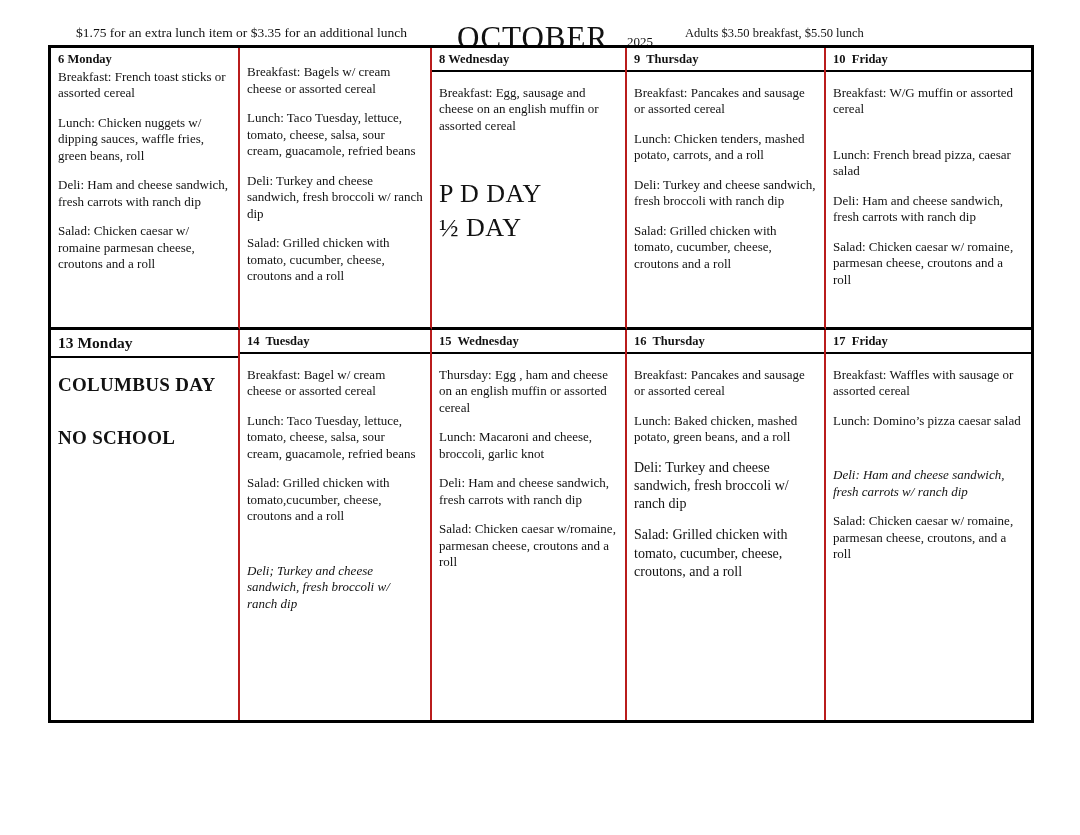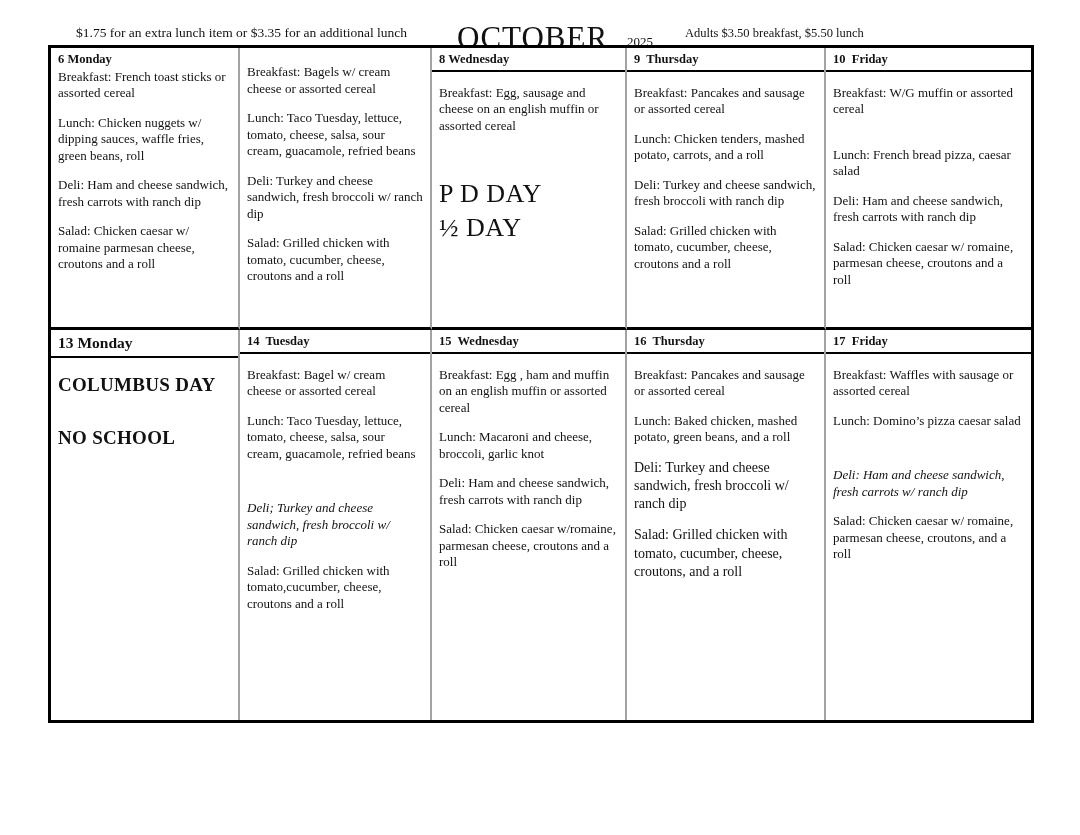--- a/index.html
+++ b/index.html
@@ -38,21 +38,21 @@
     width:986px; height:678px;
     box-sizing:border-box;
     border:3px solid #000;
     display:grid;
     grid-template-columns:189px 192px 195px 199px 1fr;
     grid-template-rows:282px 1fr;
     background:#fff;
   }
   .cell {
     box-sizing:border-box;
-    border-right:2px solid #a3a3a3;
+    border-right:2px solid #b91c1c;
     border-bottom:3px solid #000;
     padding:3px 7px 4px 7px;
     overflow:hidden;
     background:#fff;
   }
   .cell.last-col { border-right:none; }
   .cell.row2 { border-bottom:none; }
 
   .day-header {
     font-weight:bold;
@@ -129,26 +129,26 @@
       </div>
       <div class="cell row2">
         <div class="day-header underlined big">13 Monday</div>
         <div class="para banner">COLUMBUS DAY</div>
         <div class="para banner2">NO SCHOOL</div>
       </div>
       <div class="cell row2">
         <div class="day-header underlined">14  Tuesday</div>
         <div class="para">Breakfast: Bagel w/ cream cheese or assorted cereal</div>
         <div class="para">Lunch: Taco Tuesday, lettuce, tomato, cheese, salsa, sour cream, guacamole, refried beans</div>
+        <div class="para">Salad: Grilled chicken with tomato,cucumber, cheese, croutons and a roll</div>
         <div class="para gap">Deli; Turkey and cheese sandwich, fresh broccoli w/ ranch dip</div>
-        <div class="para">Salad: Grilled chicken with tomato,cucumber, cheese, croutons and a roll</div>
       </div>
       <div class="cell row2">
         <div class="day-header underlined">15  Wednesday</div>
-        <div class="para">Breakfast: Egg , ham and muffin on an english muffin or assorted cereal</div>
+        <div class="para">Thursday: Egg , ham and cheese on an english muffin or assorted cereal</div>
         <div class="para">Lunch: Macaroni and cheese, broccoli, garlic knot</div>
         <div class="para">Deli: Ham and cheese sandwich, fresh carrots with ranch dip</div>
         <div class="para">Salad: Chicken caesar w/romaine, parmesan cheese, croutons and a roll</div>
       </div>
       <div class="cell row2">
         <div class="day-header underlined">16  Thursday</div>
         <div class="para"> Breakfast: Pancakes and sausage or assorted cereal</div>
         <div class="para">Lunch: Baked chicken,  mashed potato, green beans, and a roll</div>
         <div class="para ml">Deli: Turkey and cheese sandwich, fresh broccoli w/ ranch dip</div>
         <div class="para ml">Salad: Grilled chicken with tomato, cucumber, cheese, croutons, and a roll</div>

